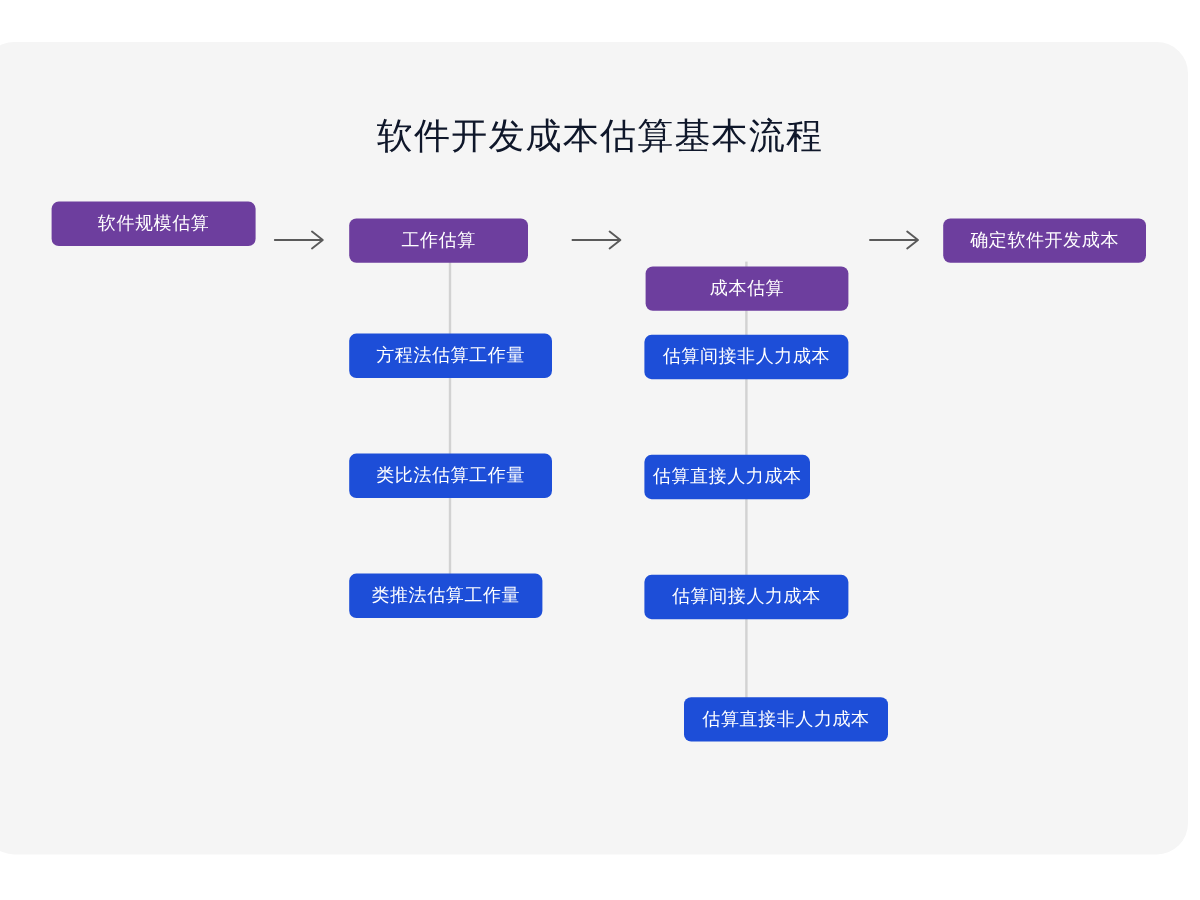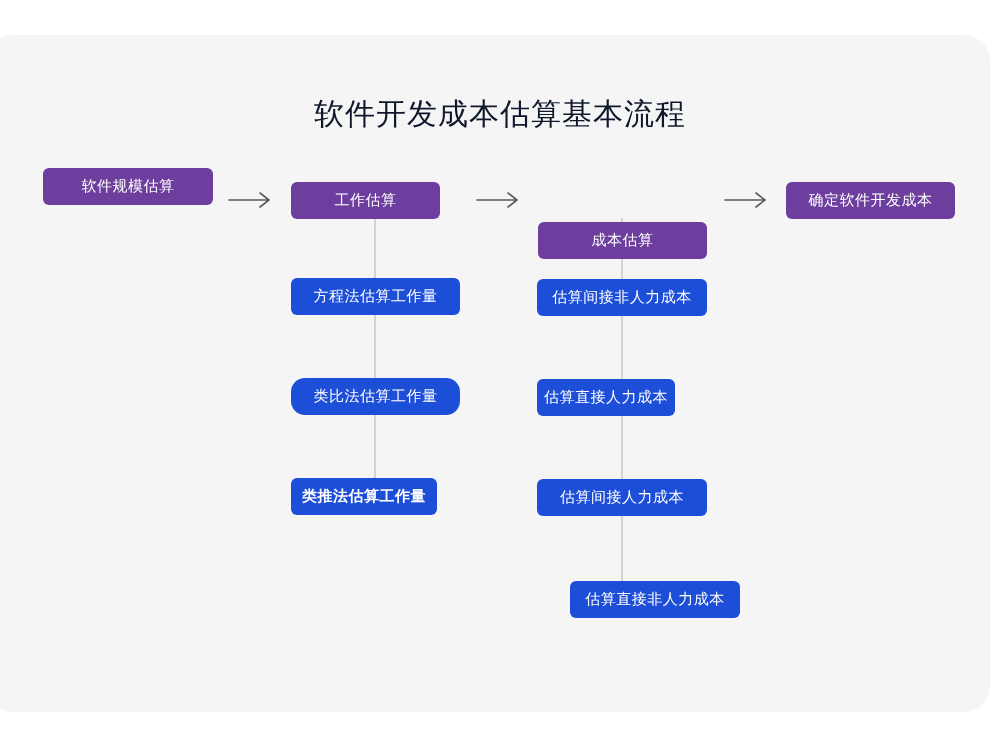--- a/index.html
+++ b/index.html
@@ -120,25 +120,25 @@
   </div>
 
   <div class="node primary" style="left:786px; top:182px; width:169px;">
     <span>确定软件开发成本</span>
   </div>
 
   <div class="node secondary" style="left:291px; top:278px; width:169px;">
     <span>方程法估算工作量</span>
   </div>
 
-  <div class="node secondary" style="left:291px; top:378px; width:169px;border-radius:14px;">
+  <div class="node secondary" style="left:291px; top:378px; width:169px;">
     <span>类比法估算工作量</span>
   </div>
 
-  <div class="node secondary" style="left:291px; top:478px; width:146px;font-weight:bold;">
+  <div class="node secondary" style="left:291px; top:478px; width:161px;">
     <span>类推法估算工作量</span>
   </div>
 
   <div class="node secondary" style="left:537px; top:279px; width:170px;">
     <span>估算间接非人力成本</span>
   </div>
 
   <div class="node secondary" style="left:537px; top:379px; width:138px;">
     <span>估算直接人力成本</span>
   </div>

